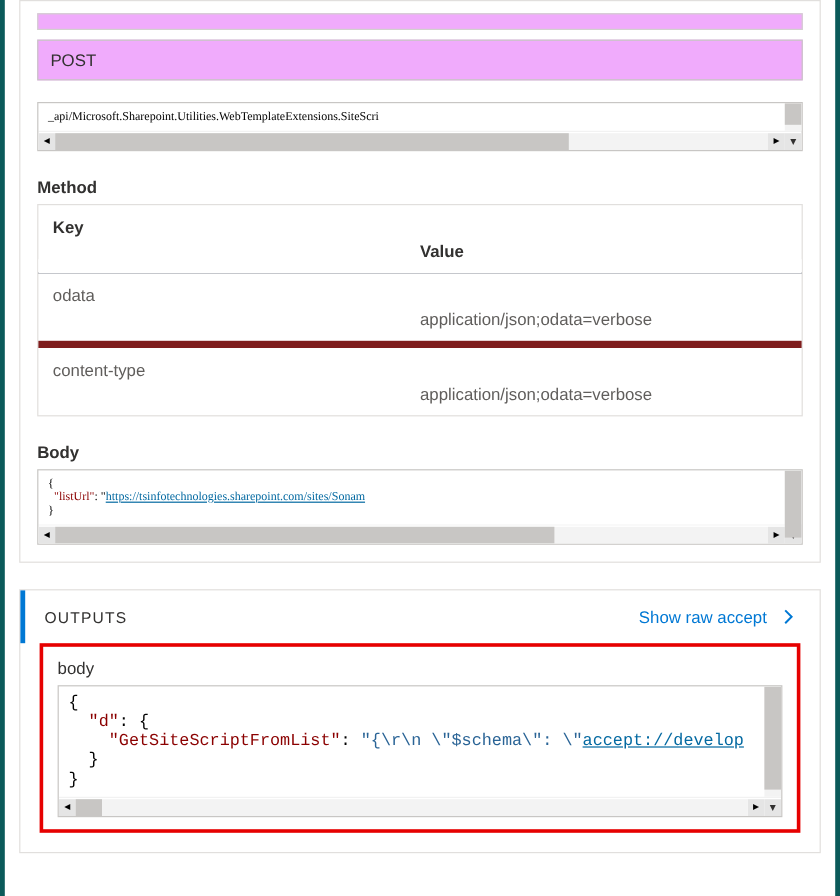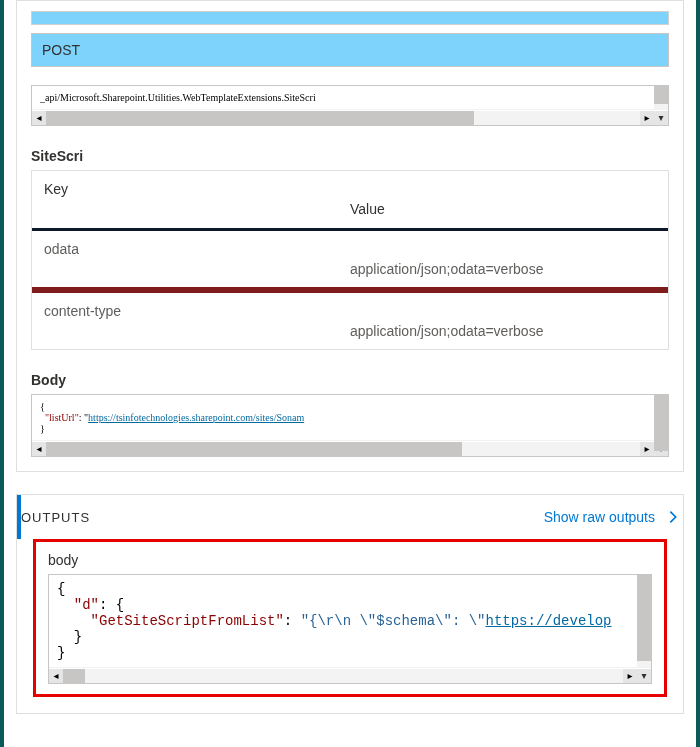--- a/index.html
+++ b/index.html
@@ -31,21 +31,21 @@
       font-size: 14px;
       color: #323130;
       margin-bottom: 6px;
     }
     .textbox {
       width: 100%;
       border: 1px solid #c8c6c4;
       padding: 8px 10px;
       font-size: 14px;
       color: #323130;
-      background: #7dd3fc;
+      background: #f0abfc;
     }
     
     .code-wrap {
       width: 100%;
       border: 1px solid #c8c6c4;
       position: relative;
       background: #fff;
       overflow: hidden;
     }
     .code-inner {
@@ -104,37 +104,37 @@
     
     .hdr-frame {
       border: 1px solid #e1dfdd;
       border-top: 1px solid #e1dfdd;
     }
     .hdr-row {
       display: flex;
       padding: 10px 12px;
     }
     .hdr-head {
-      font-weight: 400;
-      color: #323130;
-      border-bottom: 4px solid #0f172a;
+      font-weight: 700;
+      color: #323130;
+      border-bottom: 1px solid #0f172a;
     }
     .hdr-k { flex: 1; color: #605e5c; }
     .hdr-v { flex: 1; color: #605e5c; margin-top: 20px; }
     .hdr-body .hdr-row + .hdr-row { border-top: 6px solid #7f1d1d; }
     
     .outputs-card {
       border: 1px solid #e1dfdd;
       background: #fff;
       margin-bottom: 14px;
     }
     .outputs-bar {
       display: flex;
       align-items: center;
-      padding: 12px 0;
+      padding: 12px 16px;
       border-left: 4px solid #0078d4;
     }
     .outputs-title {
       flex: 1;
       font-size: 13px;
       letter-spacing: 1px;
       color: #323130;
       font-weight: 500;
     }
     .outputs-link {
@@ -194,21 +194,21 @@
           <div class="h-track">
             <div class="h-thumb" style="width:72%"></div>
           </div>
           <div class="h-arrow">▸</div>
           <div class="v-corner">▾</div>
         </div>
       </div>
     </div>
 
     <div class="field" style="margin-top:22px">
-      <div class="field-label">SiteScri</div>
+      <div class="field-label">Method</div>
       <div class="hdr-frame">
         <div class="hdr-row hdr-head" style="position:relative">
           <div class="hdr-k" style="color:#323130">Key</div>
           <div class="hdr-v" style="color:#323130">Value</div>
           <div style="position:absolute;left:0;right:0;bottom:-1px;height:12px;background:#fff"></div>
         </div>
         <div class="hdr-body">
           <div class="hdr-row">
             <div class="hdr-k">odata</div>
             <div class="hdr-v">application/json;odata=verbose</div>
@@ -244,36 +244,36 @@
         </div>
       </div>
     </div>
 
   </div>
 
   <div class="outputs-card">
     <div class="outputs-bar">
       <div class="outputs-title">OUTPUTS</div>
       <div class="outputs-link">
-        <span>Show raw outputs</span>
+        <span>Show raw accept</span>
         <span class="chev">
           <svg viewBox="0 0 24 24">
               <path d="M8 4l8 8-8 8"></path>
             </svg>
         </span>
       </div>
     </div>
 
     <div class="output-body-wrap">
       <div class="field-label" style="font-weight:500;color:#323130">body</div>
       <div class="code-wrap with-vscroll body-code" style="margin-top:6px">
         <div class="code-inner code-reserve-right json-line">
           <div class="line"><span class="tok-brace">{</span></div>
           <div class="line">&nbsp;&nbsp;<span class="tok-key">"d"</span><span class="tok-brace">: {</span></div>
-          <div class="line">&nbsp;&nbsp;&nbsp;&nbsp;<span class="tok-key">"GetSiteScriptFromList"</span><span>: </span><span class="tok-str">"{\r\n  \"$schema\": \"</span><span class="tok-link">https://develop</span></div>
+          <div class="line">&nbsp;&nbsp;&nbsp;&nbsp;<span class="tok-key">"GetSiteScriptFromList"</span><span>: </span><span class="tok-str">"{\r\n  \"$schema\": \"</span><span class="tok-link">accept://develop</span></div>
           <div class="line">&nbsp;&nbsp;<span class="tok-brace">}</span></div>
           <div class="line"><span class="tok-brace">}</span></div>
         </div>
         <div class="vtrack">
           <div class="v-thumb" style="top:0;height:86px"></div>
         </div>
         <div class="hscroll-row">
           <div class="h-arrow">◂</div>
           <div class="h-track">
             <div class="h-thumb" style="width:4%"></div>

